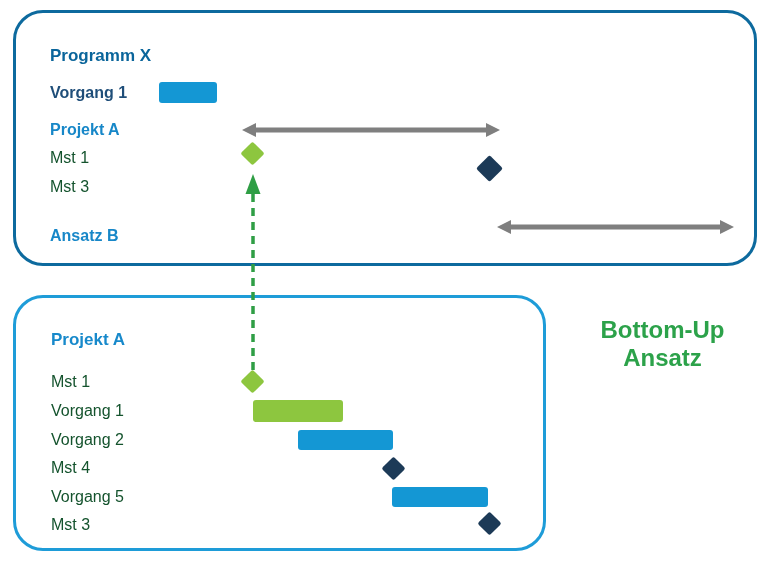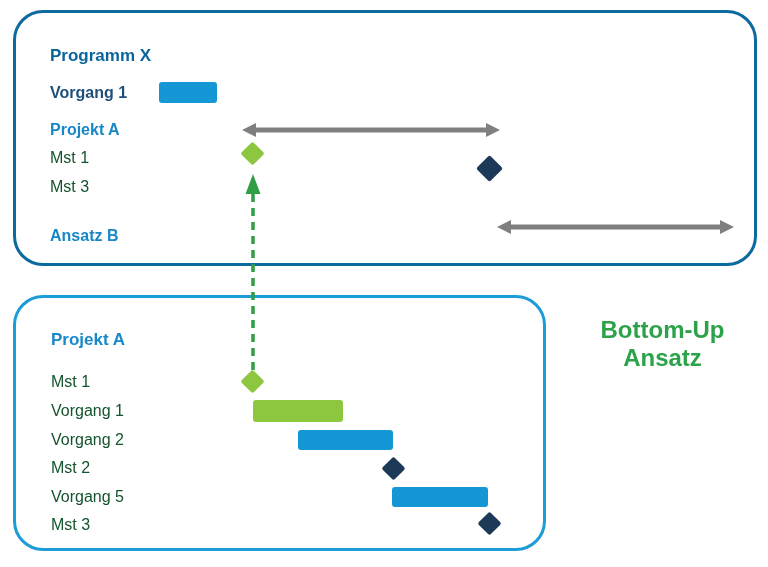--- a/index.html
+++ b/index.html
@@ -73,21 +73,21 @@
   <div class="panel panel-project"></div>
 
   <span class="lbl lbl-title c-title-bright" style="left:51px;top:330px;">Projekt A</span>
 
   <span class="lbl c-row-blue" style="left:51px;top:374px;">Mst 1</span>
 
   <span class="lbl c-row-blue" style="left:51px;top:403px;">Vorgang 1</span>
 
   <span class="lbl c-row-blue" style="left:51px;top:432px;">Vorgang 2</span>
 
-  <span class="lbl c-row-blue" style="left:51px;top:460px;">Mst 2</span>
+  <span class="lbl c-row-blue" style="left:51px;top:460px;">Mst 4</span>
 
   <span class="lbl c-row-blue" style="left:51px;top:489px;">Vorgang 5</span>
 
   <span class="lbl c-row-blue" style="left:51px;top:517px;">Mst 3</span>
 
   <div class="diamond diamond-green" style="left:244px;top:373px;width:17px;height:17px;"></div>
 
   <div class="bar bar-green" style="left:253px;top:400px;width:90px;height:22px;"></div>
 
   <div class="bar bar-blue" style="left:298px;top:430px;width:95px;height:20px;"></div>

